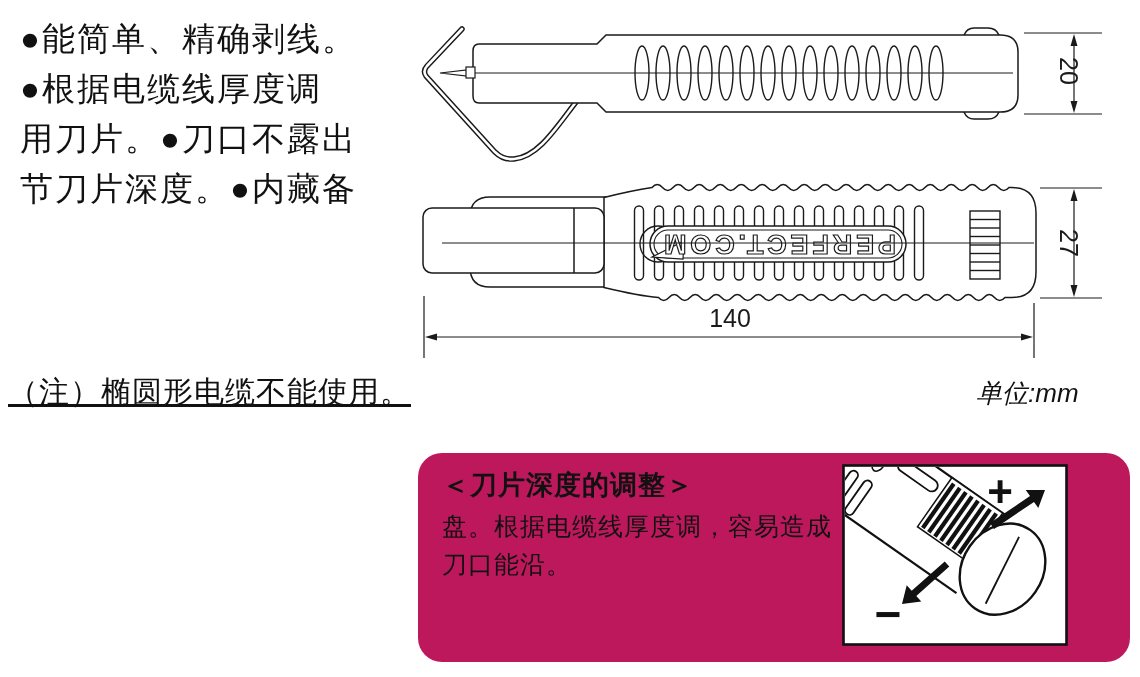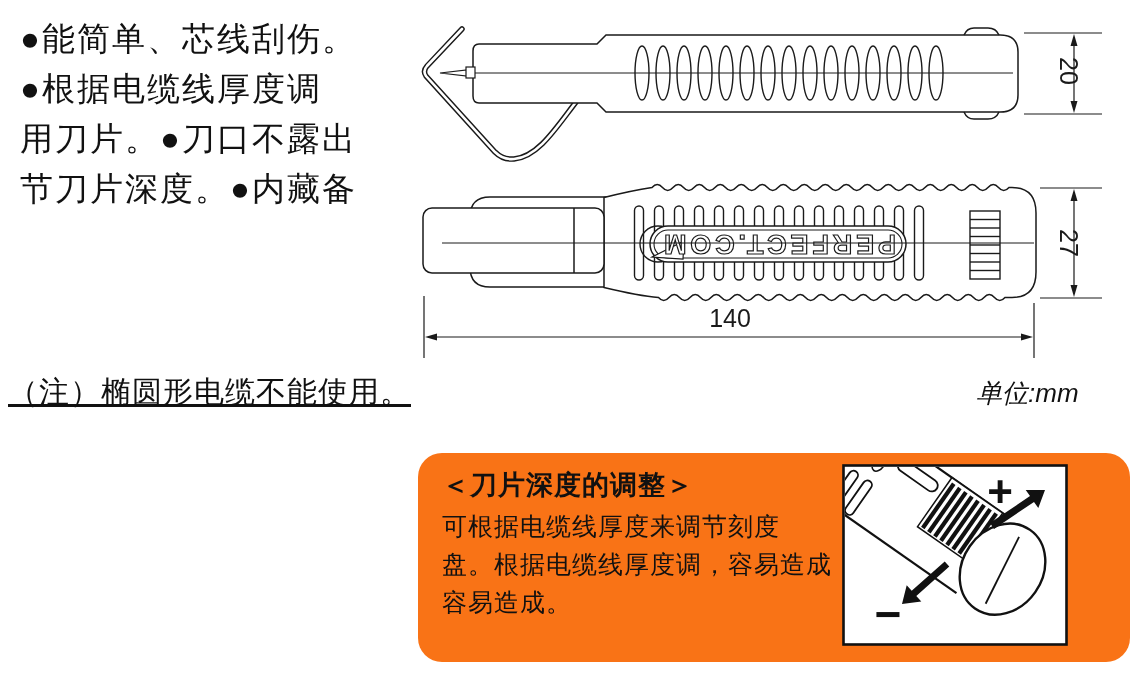--- a/index.html
+++ b/index.html
@@ -4,31 +4,31 @@
 <style>
   html,body{margin:0;padding:0;background:#fff;}
   body{width:1140px;height:677px;position:relative;overflow:hidden;
        font-family:"Liberation Sans",sans-serif;color:#111;}
   .features{position:absolute;left:20px;top:14px;width:400px;
             font-size:33px;letter-spacing:2px;line-height:50px;font-weight:500;}
   .note{position:absolute;left:8px;top:372px;font-size:30px;letter-spacing:1px;text-decoration:underline;}
   .unit{position:absolute;left:976px;top:376px;font-size:26px;font-style:italic;}
   .drawing-svg{position:absolute;left:400px;top:0;}
   .panel{position:absolute;left:418px;top:453px;width:712px;height:209px;
-         background:#f97316;border-radius:24px;}
+         background:#be185d;border-radius:24px;}
   .panel-title{position:absolute;left:24px;top:14px;font-size:27px;font-weight:bold;letter-spacing:1px;}
   .panel-body{position:absolute;left:24px;top:54px;font-size:25px;line-height:38px;letter-spacing:1px;}
   .illus{position:absolute;left:424px;top:11px;}
   svg text{font-family:"Liberation Sans",sans-serif;}
 </style>
 </head>
 <body>
 
 <div class="features">
-  <div>●能简单、芯线刮伤。</div>
+  <div>●能简单、精确剥线。</div>
   <div>●根据电缆线厚度调</div>
   <div>用刀片。●刀口不露出</div>
   <div>节刀片深度。●内藏备</div>
 </div>
 
 <div class="note">（注）椭圆形电缆不能使用。</div>
 <div class="unit">单位:mm</div>
 
 <svg class="drawing-svg" width="740" height="380" viewBox="0 0 740 380">
   <g stroke="#1a1a1a" fill="none" stroke-width="1.5">
@@ -142,23 +142,22 @@
         <polygon points="633,337 621,333.5 621,340.5" fill="#1a1a1a" stroke="none"></polygon>
         <text x="330" y="327" text-anchor="middle" font-size="25" fill="#1a1a1a" stroke="none">140</text>
       </g>
     </g>
   </g>
 </svg>
 
 <div class="panel">
   <div class="panel-title">＜刀片深度的调整＞</div>
   <div class="panel-body">
-    <div>可根据电缆线厚度来调节刻度</div>
     <div>盘。根据电缆线厚度调，容易造成</div>
-    <div>容易造成。</div>
+    <div>刀口能沿。</div>
   </div>
 
   <svg class="illus" width="226" height="182" viewBox="0 0 226 182">
     <defs>
         <clipPath id="ic">
           <rect x="3" y="3" width="220" height="176"></rect>
         </clipPath>
       </defs>
     <rect x="1.5" y="1.5" width="223" height="179" fill="#fff" stroke="#111" stroke-width="2.6"></rect>
     <g clip-path="url(#ic)">

